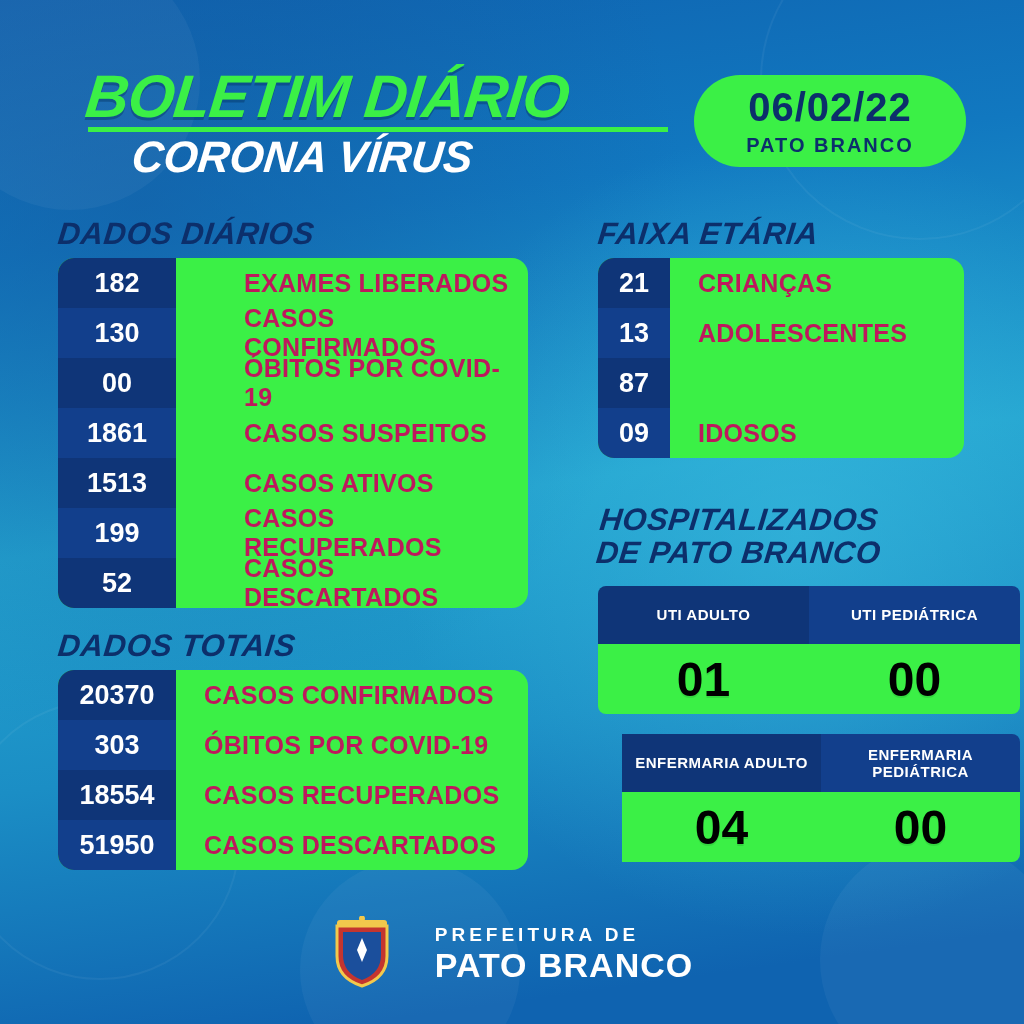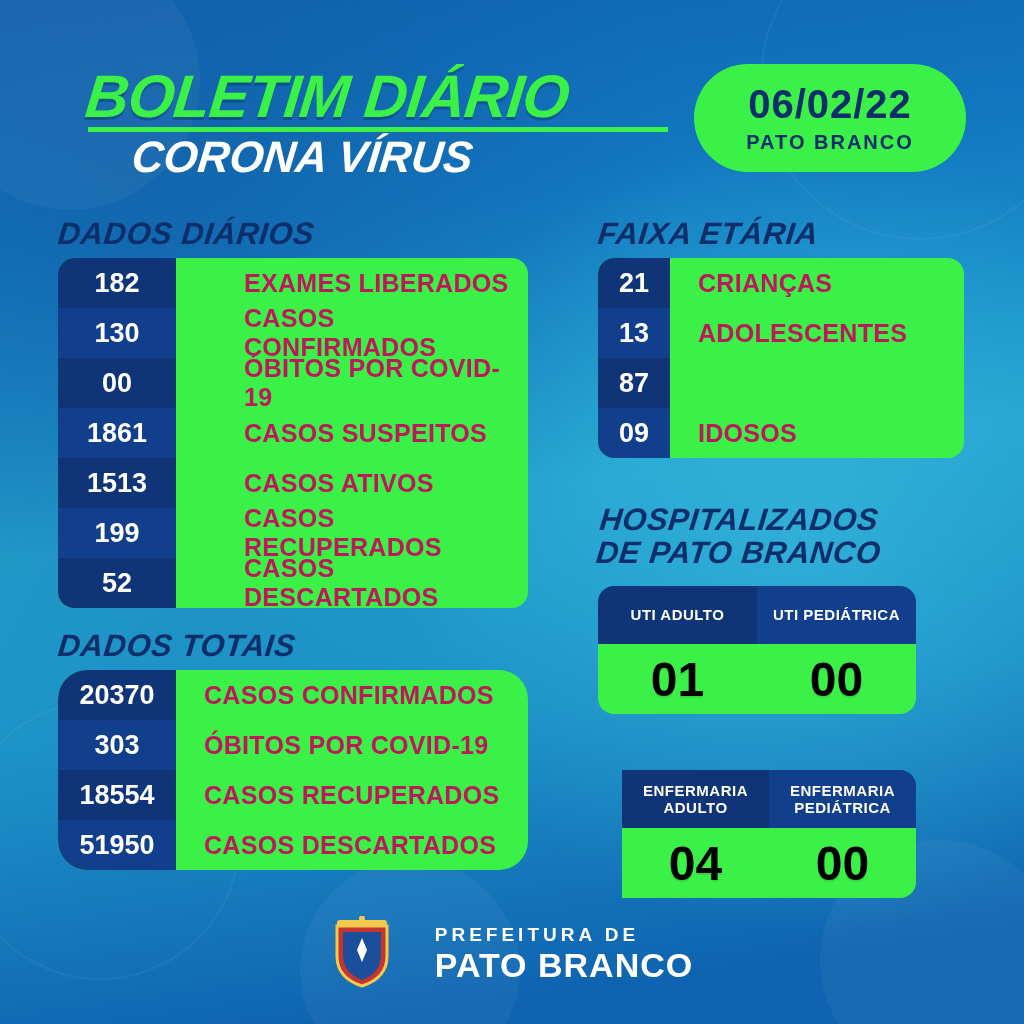--- a/index.html
+++ b/index.html
@@ -57,23 +57,23 @@
   }
   .title-rule {
     position: absolute;
     left: 88px; top: 75px;
     width: 580px;
     height: 5px;
     background: #3bf046;
   }
   .date-badge {
     position: absolute;
-    right: 58px; top: 12px;
+    right: 58px; top: 23px;
     width: 272px;
-    height: 108px;
+    height: 92px;
     background: #3bf046;
     border-radius: 54px;
     display: flex;
     flex-direction: column;
     align-items: center;
     justify-content: center;
   }
   .date-badge .d1 {
     font-size: 40px;
     font-weight: bold;
@@ -133,35 +133,35 @@
     flex: 1 1 auto;
     letter-spacing: 0.3px;
   }
 
   
   #daily-table { left: 58px; top: 258px; width: 470px; }
   #daily-table .stat-row { height: 50px; gap: 40px; }
   #daily-table .val { width: 118px; }
 
   
-  #totals-table { left: 58px; top: 670px; width: 470px; border-radius: 29px; }
+  #totals-table { left: 58px; top: 670px; width: 470px; }
   #totals-table .stat-row { height: 50px; }
   #totals-table .val { width: 118px; }
 
   
   #age-table { left: 598px; top: 258px; width: 366px; }
   #age-table .stat-row { height: 50px; }
   #age-table .val { width: 72px; text-align: right; }
   #age-table .lbl { font-size: 25px; }
 
   
   .hosp-block {
     position: absolute;
-    width: 318px;
-    border-radius: 16px;
+    width: 422px;
+    border-radius: 8px;
     overflow: hidden;
     display: grid;
     grid-template-columns: 1fr 1fr;
     grid-template-rows: 58px 70px;
   }
   .hosp-head {
     background: #0f3578;
     color: #ffffff;
     font-size: 15px;
     font-weight: bold;
@@ -178,21 +178,21 @@
     color: #000000;
     font-size: 48px;
     font-weight: bold;
     display: flex;
     align-items: center;
     justify-content: center;
     text-shadow: 0 2px 0 rgba(0,60,20,0.12);
   }
   .hosp-val.right { background: #3bf046; }
   #hosp-uti { left: 598px; top: 586px; }
-  #hosp-enf { left: 598px; top: 770px; padding-left: 24px; }
+  #hosp-enf { left: 598px; top: 734px; padding-left: 24px; }
 
   
   .footer {
     position: absolute;
     left: 0; bottom: 34px;
     width: 100%;
     display: flex;
     align-items: center;
     justify-content: center;
     gap: 18px;

